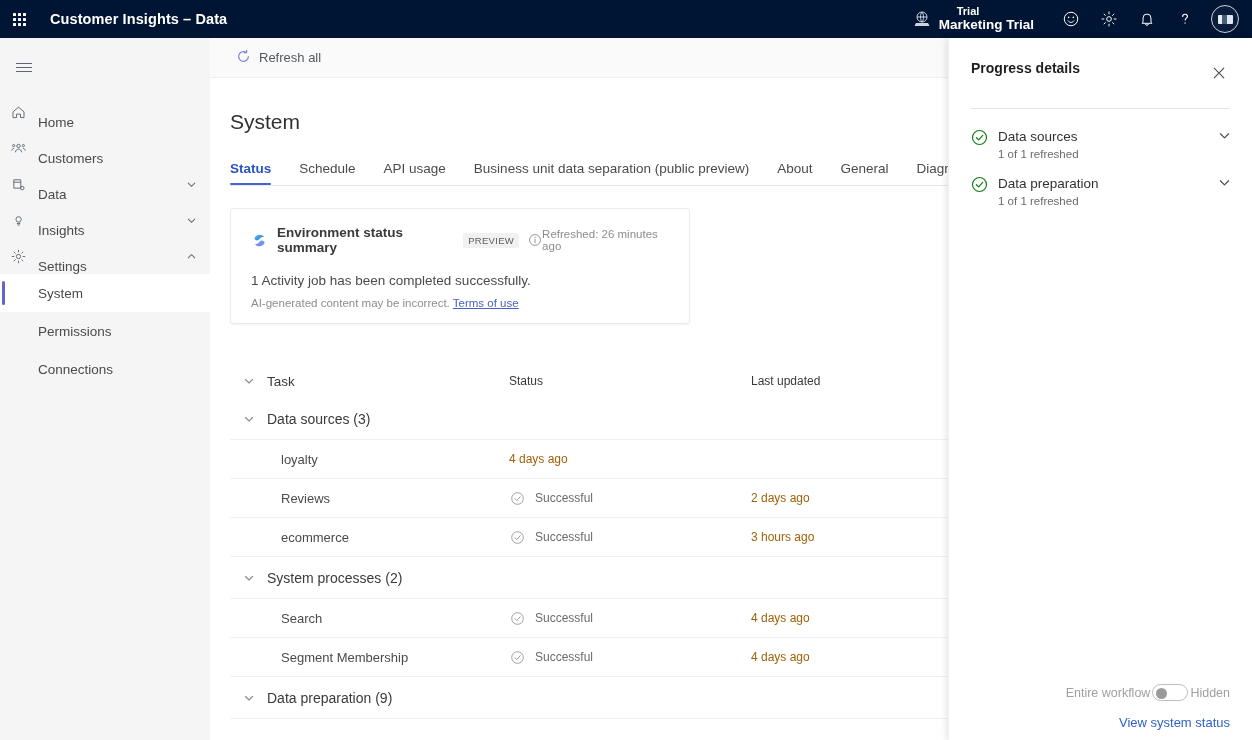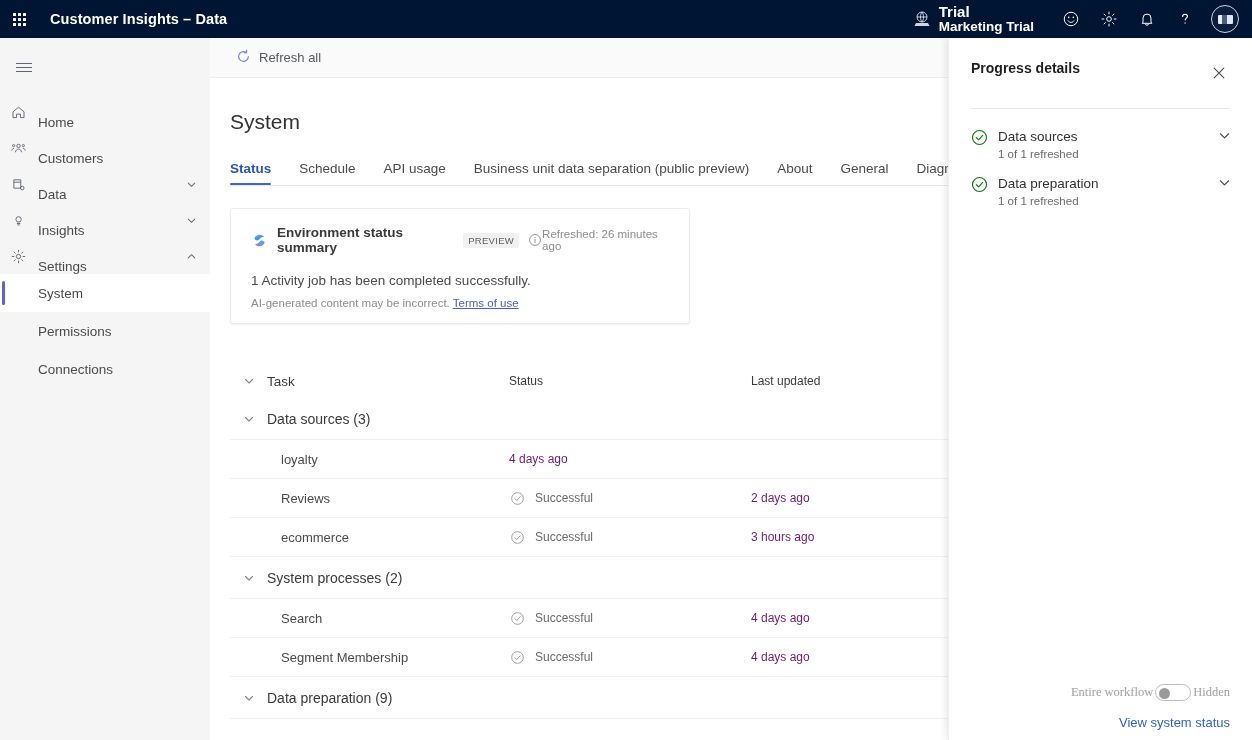--- a/index.html
+++ b/index.html
@@ -36,21 +36,21 @@
     margin-left: 12px; letter-spacing: 0.1px;
     white-space: nowrap;
   }
   .topbar-spacer { flex: 1; }
   .trial-block {
     display: flex; align-items: center; gap: 8px;
     margin-right: 20px;
   }
   .globe-icon { width: 18px; height: 18px; opacity: 0.92; }
   .trial-text { line-height: 1.05; }
-  .trial-kicker { font-size: 15px; font-weight: bold; color: #ffffff; display: block; }
+  .trial-kicker { font-size: 11px; font-weight: bold; color: #ffffff; display: block; margin-left: 18px; }
   .trial-name { font-size: 13.5px; font-weight: bold; color: #ffffff; display: block; margin-top: 1px;}
   .topicons { display: flex; align-items: center; gap: 4px; margin-right: 8px; }
   .topicon {
     width: 34px; height: 34px;
     display: flex; align-items: center; justify-content: center;
     cursor: pointer; border-radius: 2px;
   }
   .topicon svg { display: block; }
   .avatar-wrap {
     width: 38px; height: 38px; display: flex; align-items: center; justify-content: center;
@@ -202,21 +202,21 @@
   }
   .t-head { height: 34px; color: #3b3a39; font-size: 13.5px; }
   .t-head .c-task, .t-head .c-status, .t-head .c-updated { color: #3b3a39; }
   .t-group { height: 42px; border-bottom: 1px solid #f0f0f0; }
   .t-item { height: 39px; border-bottom: 1px solid #f0f0f0; }
   .c-chev { width: 37px; min-width: 37px; display: flex; align-items: center; justify-content: center; color: #8a8a8a; cursor: pointer; }
   .c-task { width: 242px; min-width: 242px; color: #4a4a4a; font-size: 13.5px; }
   .t-group .c-task { font-size: 14px; color: #3b3a39; }
   .t-item .c-task { padding-left: 14px; font-size: 13px; }
   .c-status { width: 242px; min-width: 242px; display: flex; align-items: center; gap: 9px; color: #6b6b6b; font-size: 12px; }
-  .c-updated { color: #701a75; font-size: 12px; }
+  .c-updated { color: #a16207; font-size: 12px; }
   .st-ico { width: 17px; height: 17px; display: inline-flex; align-items: center; justify-content: center; color: #9a9a9a; }
 
   
   .panel {
     position: absolute; top: 38px; right: 0;
     width: 304px; height: 702px;
     background: #ffffff;
     box-shadow: -2px 0 7px rgba(0,0,0,0.10);
     border-left: 1px solid #f0f0f0;
   }
@@ -240,21 +240,21 @@
   .pi-check { width: 17px; min-width: 17px; height: 17px; margin-top: 2px; }
   .pi-text { margin-left: 10px; flex: 1; }
   .pi-title { font-size: 13.5px; color: #323130; }
   .pi-sub { font-size: 11.5px; color: #6b6b6b; margin-top: 3px; }
   .pi-chev { width: 20px; display: flex; align-items: center; justify-content: center; color: #4a4a4a; margin-top: 2px; }
 
   .panel-footer {
     position: absolute; left: 0; right: 0; bottom: 0;
     padding: 0 22px 10px 22px;
   }
-  .toggle-row { display: flex; align-items: center; justify-content: flex-end; gap: 2px; font-family: Liberation Serif, serif; }
+  .toggle-row { display: flex; align-items: center; justify-content: flex-end; gap: 2px; }
   .toggle-label { font-size: 12.5px; color: #a0a0a0; }
   .toggle {
     width: 36px; height: 17px; border-radius: 10px;
     border: 1px solid #bdbdbd; background: #ffffff;
     position: relative; cursor: pointer;
   }
   .toggle .knob {
     position: absolute; left: 3px; top: 2.5px;
     width: 11px; height: 11px; border-radius: 50%;
     background: #9a9a9a;

